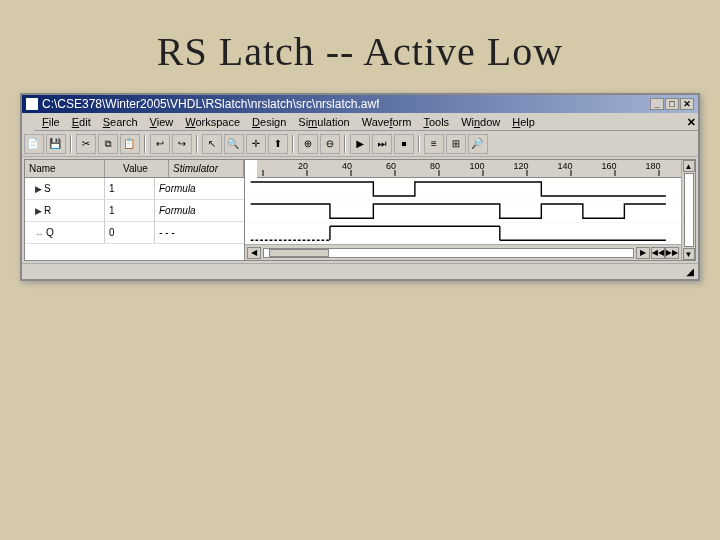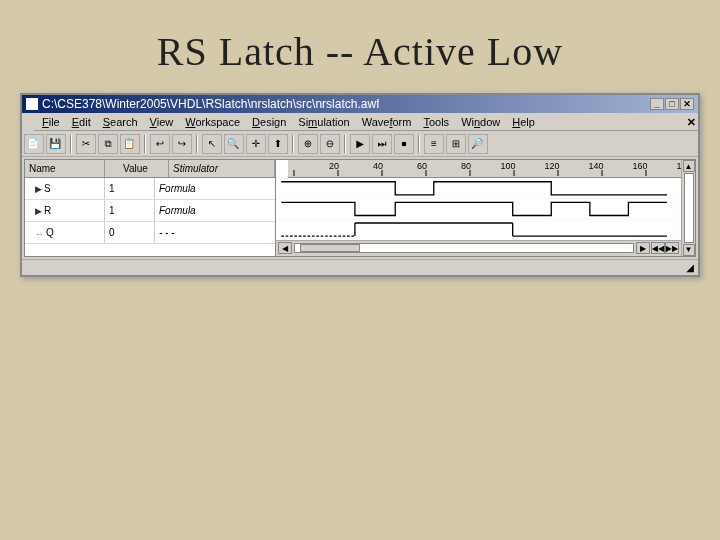--- a/index.html
+++ b/index.html
@@ -147,21 +147,21 @@
     
     .waveform-container {
       display: flex;
       background: #fff;
       border: 1px solid #888;
       margin: 2px;
     }
 
     
     .signal-list {
-      width: 251px;
+      width: 220px;
       flex-shrink: 0;
       border-right: 1px solid #888;
     }
     .signal-header {
       display: flex;
       background: #d4d0c8;
       border-bottom: 1px solid #888;
       height: 18px;
     }
     .sh-col {

